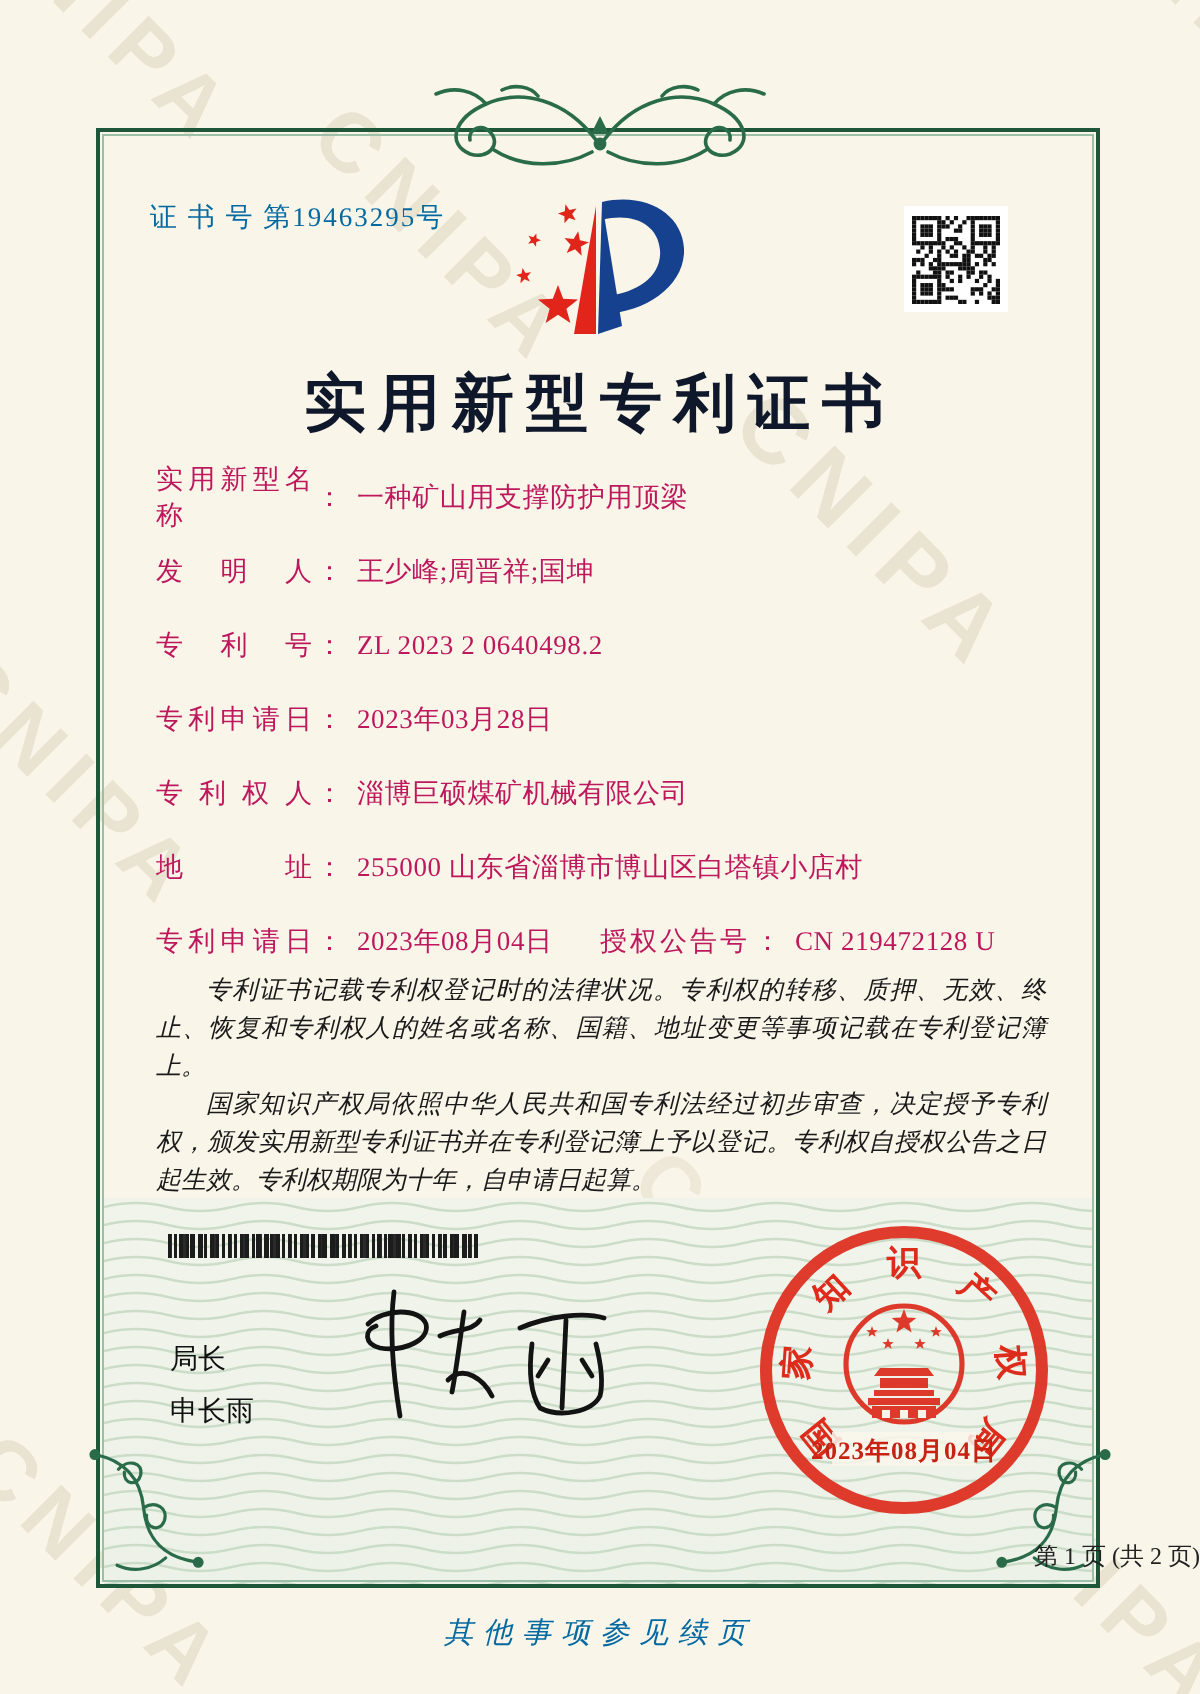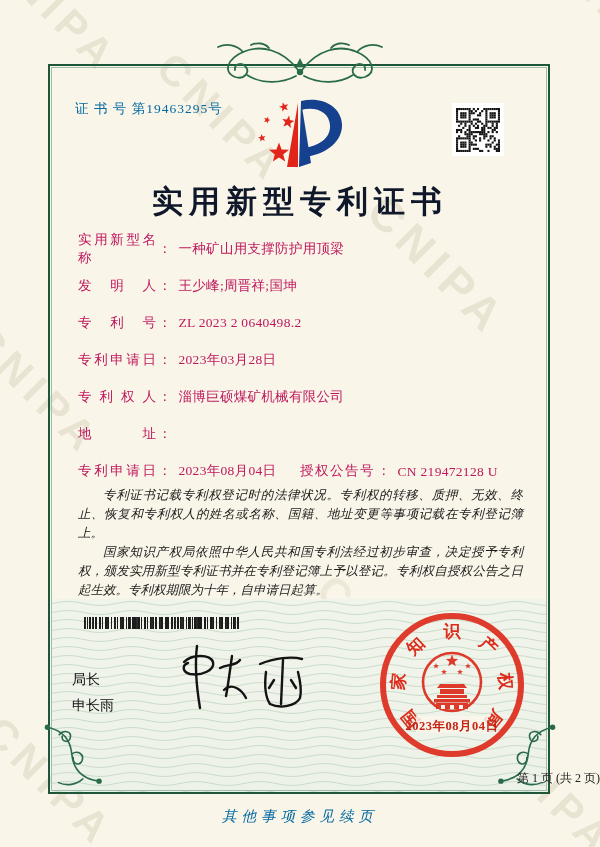--- a/index.html
+++ b/index.html
@@ -31,34 +31,34 @@
           display:flex;align-items:center;justify-content:center;}
 
   .title{position:absolute;left:0;top:181px;width:100%;text-align:center;
          font-size:31px;font-weight:bold;color:#0f172a;letter-spacing:6px;}
 
   .fields{position:absolute;left:78px;top:230px;width:444px;}
   .frow{height:37px;display:flex;align-items:center;position:relative;font-size:13.5px;color:#be185d;}
   .flabel{display:inline-block;width:78px;text-align:justify;text-align-last:justify;}
   .fcolon{margin:0 7px 0 2px;}
   .fval{letter-spacing:.3px;}
-  .pair2{position:absolute;left:222px;display:flex;align-items:flex-end;}
+  .pair2{position:absolute;left:222px;display:flex;align-items:center;}
   .pair2 .flabel{width:auto;text-align:left;text-align-last:auto;letter-spacing:1.5px;}
 
   .legal{position:absolute;left:78px;top:486px;width:445px;font-size:12.5px;line-height:19px;
          color:#1a1a1a;text-align:justify;font-style:italic;}
   .legal p{margin:0;text-indent:2em;}
 
   .barcode{position:absolute;left:84px;top:617px;width:156px;height:12px;
     background:
       repeating-linear-gradient(90deg,#1c1c1c 0 1.5px,transparent 1.5px 3px),
       repeating-linear-gradient(90deg,#1c1c1c 0 1px,transparent 1px 5.5px),
       repeating-linear-gradient(90deg,#2a2a2a 0 2px,transparent 2px 7.5px);}
 
-  .officer{position:absolute;left:72px;top:666px;font-family:"Liberation Sans","DejaVu Sans",sans-serif;
+  .officer{position:absolute;left:85px;top:666px;font-family:"Liberation Sans","DejaVu Sans",sans-serif;
            font-size:14px;color:#111;line-height:26px;}
   .signature{position:absolute;left:170px;top:634px;}
 
   .seal{position:absolute;left:367px;top:600px;z-index:5;}
   .seal text{font-family:"Liberation Serif","DejaVu Serif",serif;}
   .sealch{font-size:17px;font-weight:bold;fill:#dd2b1c;}
   .sealdate{font-size:12.5px;font-weight:bold;fill:#c62313;letter-spacing:.5px;}
 
   .page-no{position:absolute;left:0;top:770px;width:100%;text-align:right;font-size:12px;color:#222;}
   .footer-note{position:absolute;left:0;top:807px;width:100%;text-align:center;
@@ -396,20 +396,21 @@
           <span class="fval">2023年03月28日</span>
       </div>
       <div class="frow">
         <span class="flabel">专利权人</span>
           <span class="fcolon">：</span>
           <span class="fval">淄博巨硕煤矿机械有限公司</span>
       </div>
       <div class="frow">
         <span class="flabel">地址</span>
           <span class="fcolon">：</span>
+          <span class="fval">255000 山东省淄博市博山区白塔镇小店村</span>
       </div>
       <div class="frow">
         <span class="flabel">专利申请日</span>
           <span class="fcolon">：</span>
           <span class="fval">2023年08月04日</span>
         <span class="pair2">
           <span class="flabel">授权公告号</span>
             <span class="fcolon">：</span>
             <span class="fval">CN 219472128 U</span>
         </span>

